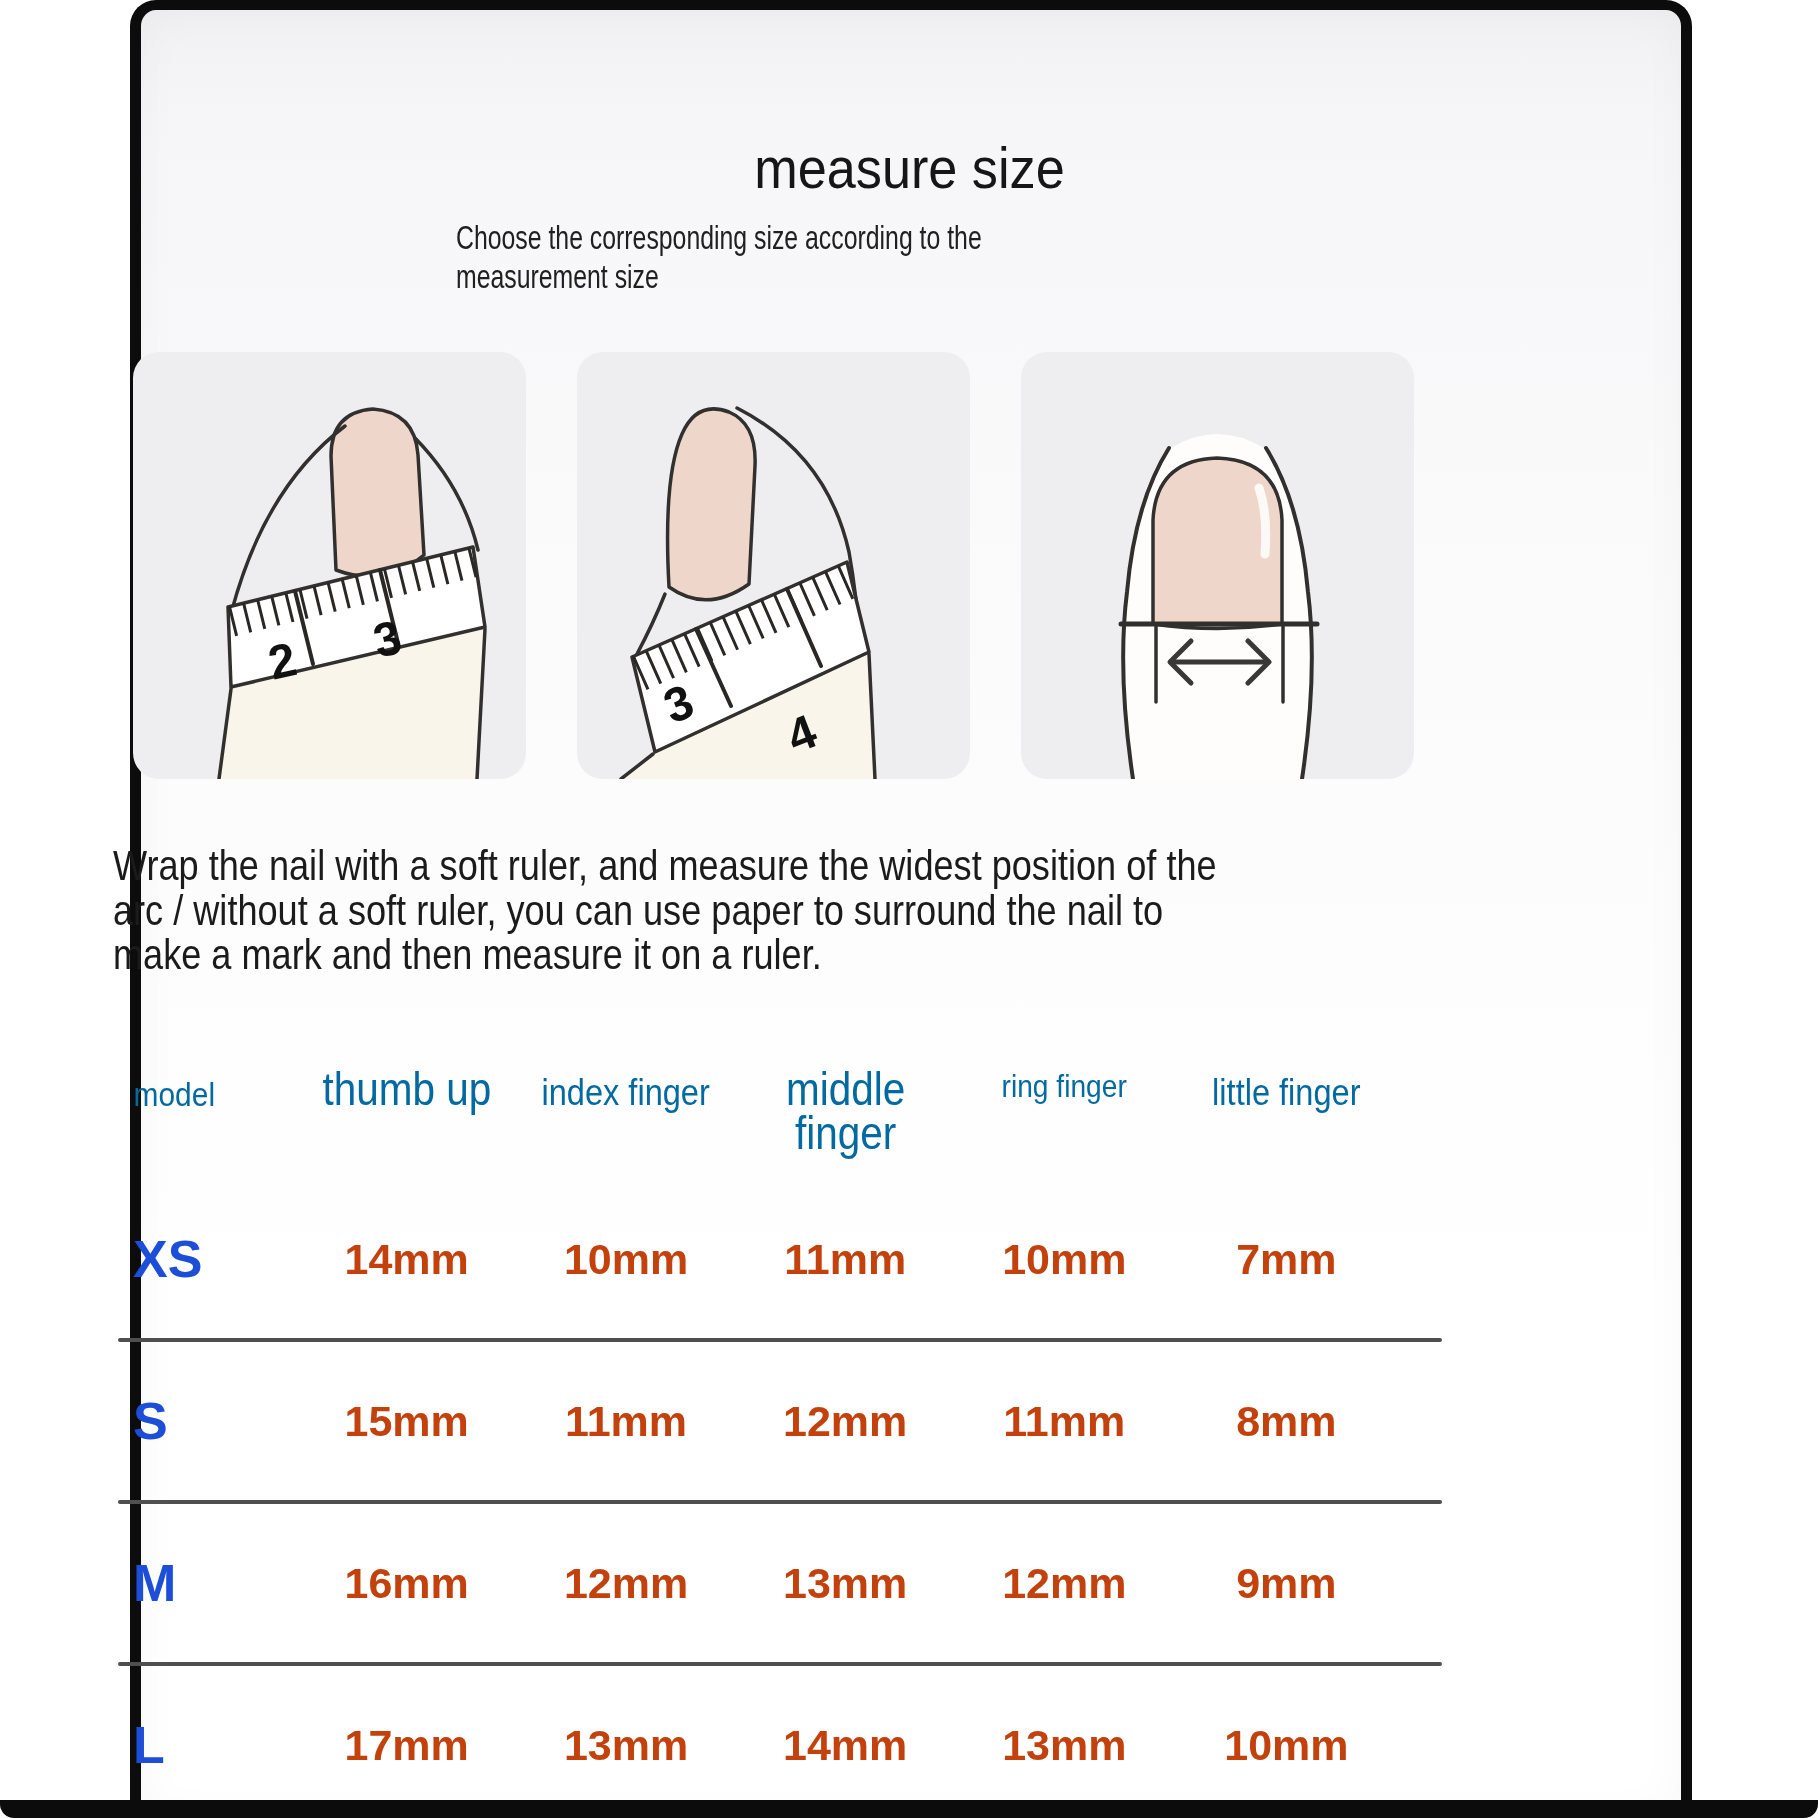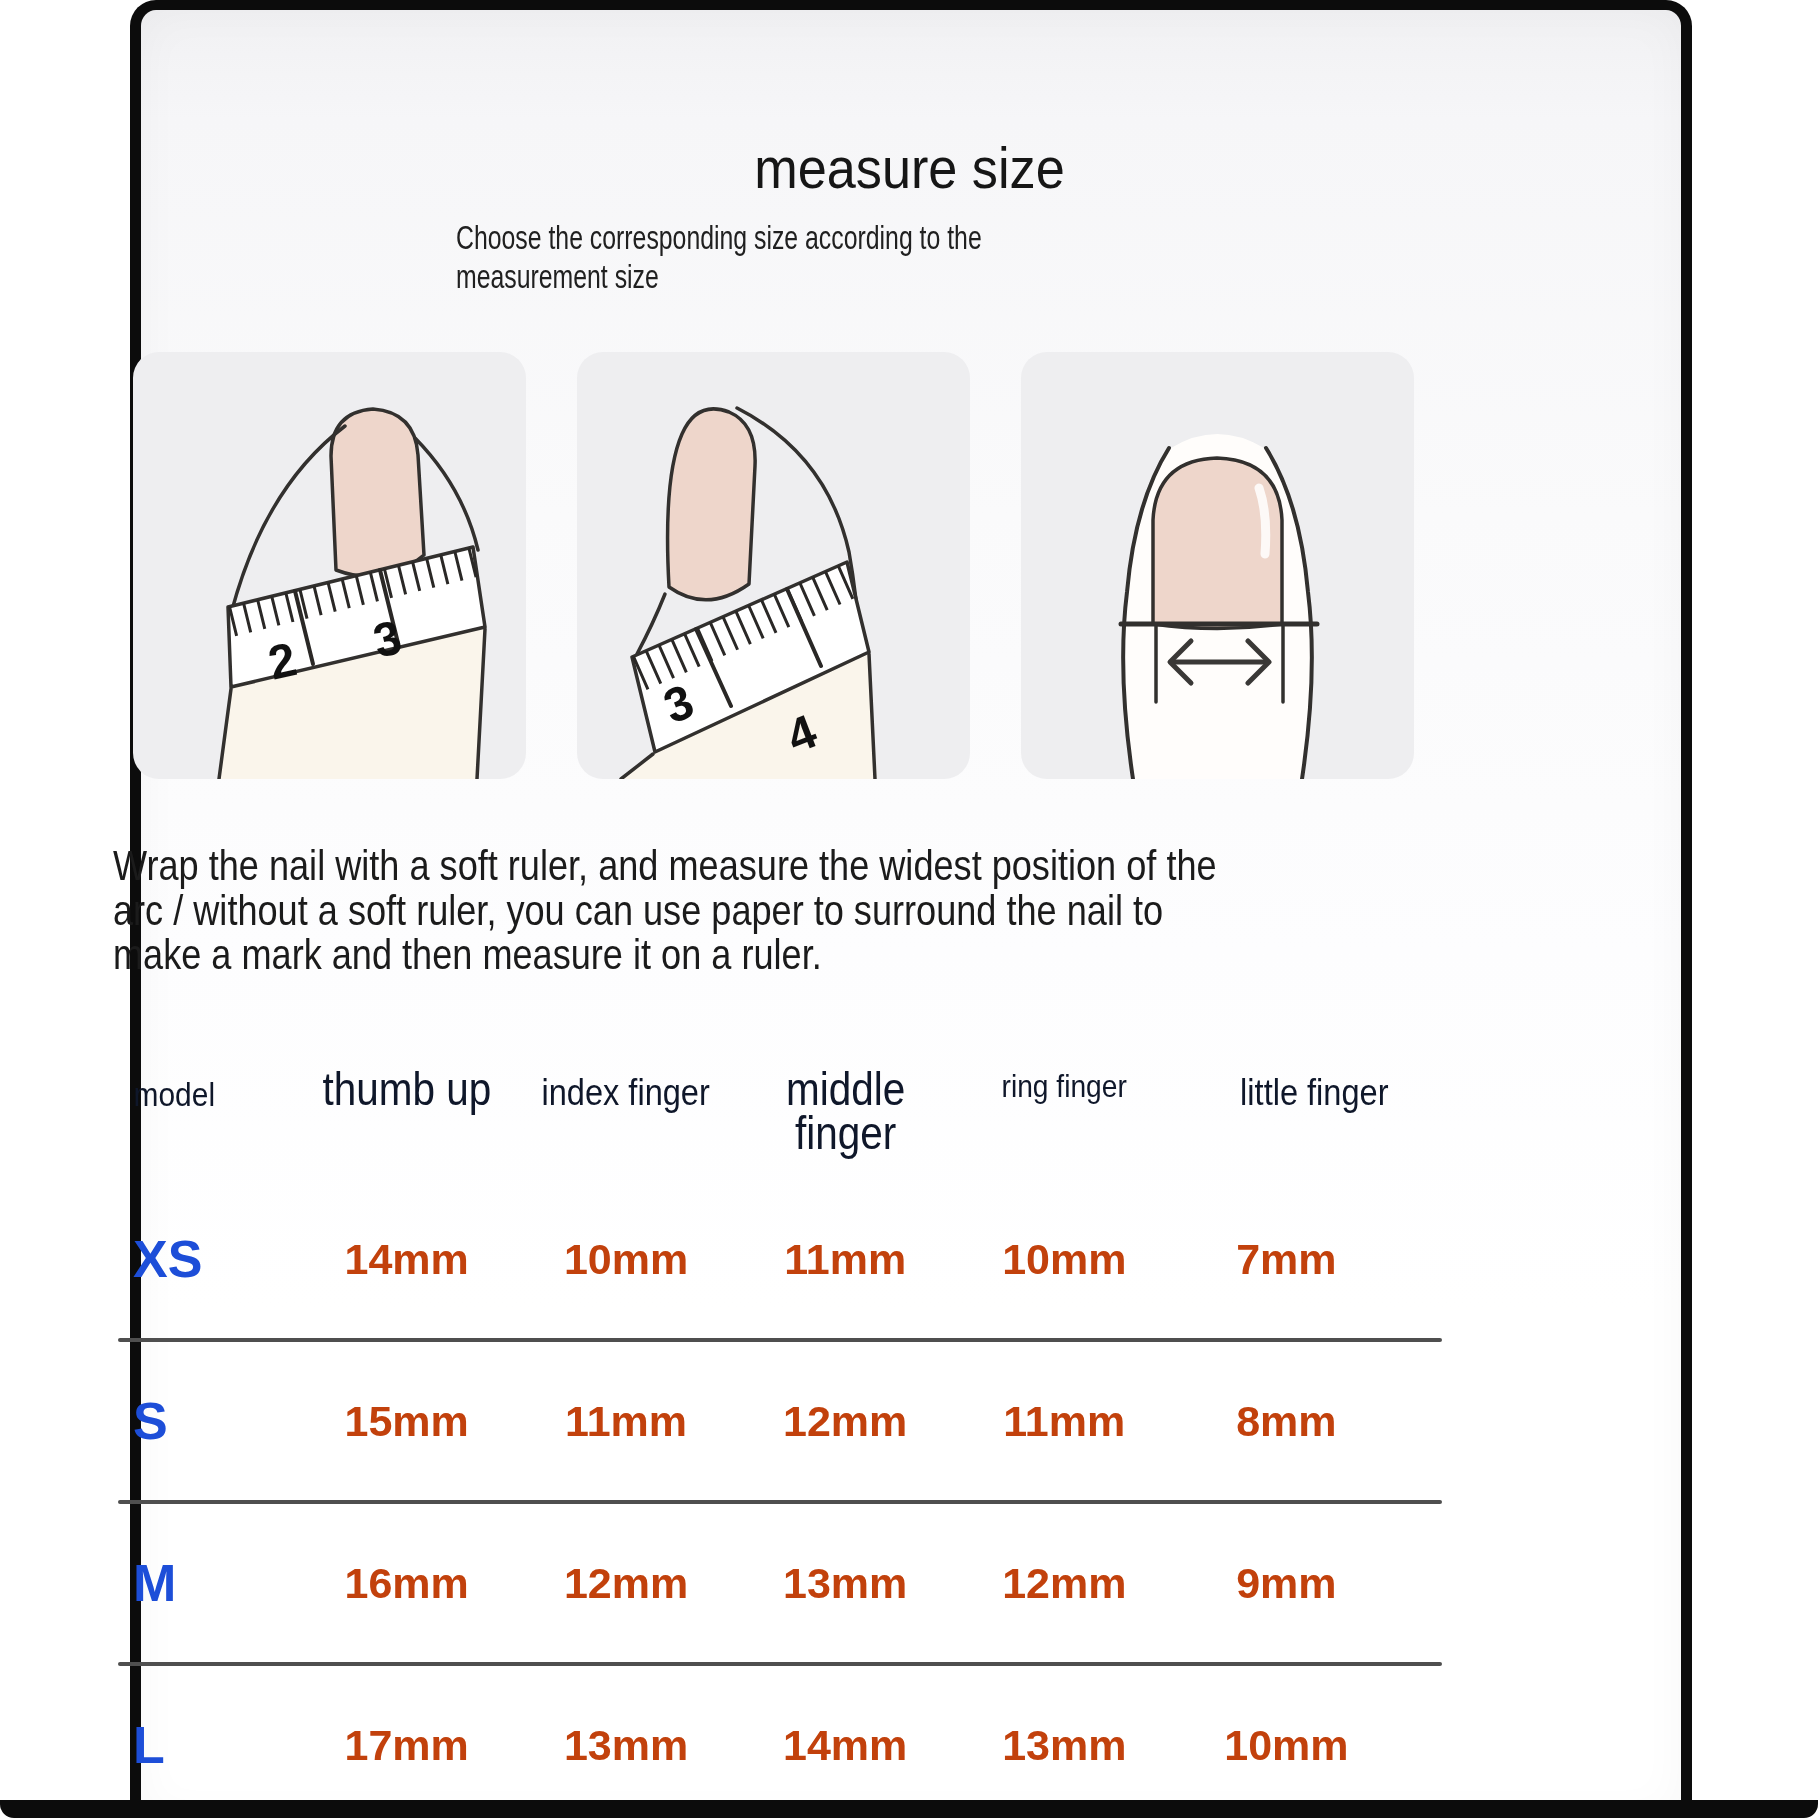--- a/index.html
+++ b/index.html
@@ -39,28 +39,28 @@
     white-space:pre-line; transform:scaleX(0.86); transform-origin:0 0;
   }
 
   .size-table { position:absolute; left:118px; top:1068px; width:1324px; }
   .trow {
     display:grid;
     grid-template-columns:13.5% 16.6% 16.55% 16.55% 16.55% 17% auto;
     align-items:center;
   }
   .thead { align-items:start; height:112px; }
-  .thead .hcell { text-align:center; font-weight:500; color:#0f172a; line-height:0.95; }
+  .thead .hcell { text-align:center; font-weight:500; color:#0369a1; line-height:0.95; }
   .thead .hcell .sq { display:inline-block; transform:scaleX(0.88); transform-origin:50% 0; }
   .thead .hcell:nth-child(1) { text-align:left; font-size:34px; padding-top:10px; padding-left:10px; }
   .thead .hcell:nth-child(2) { font-size:46px; }
   .thead .hcell:nth-child(3) { font-size:37px; padding-top:7px; }
   .thead .hcell:nth-child(4) { font-size:46px; }
   .thead .hcell:nth-child(5) { font-size:32px; padding-top:3px; }
-  .thead .hcell:nth-child(6) { font-size:37px; padding-top:7px;text-align:right; }
+  .thead .hcell:nth-child(6) { font-size:37px; padding-top:7px; }
   .drow { height:158px; }
   .drow .rlabel { font-size:52px; font-weight:700; padding-left:15px; color:#1d4ed8; }
   .drow .vcell { font-size:43px; font-weight:700; text-align:center; color:#c2410c; }
   .divider { height:4px; background:#4f4f4f; border-radius:2px; }
 
   svg text { font-family:"Liberation Sans", sans-serif; }
 </style>
 </head>
 <body>
 

